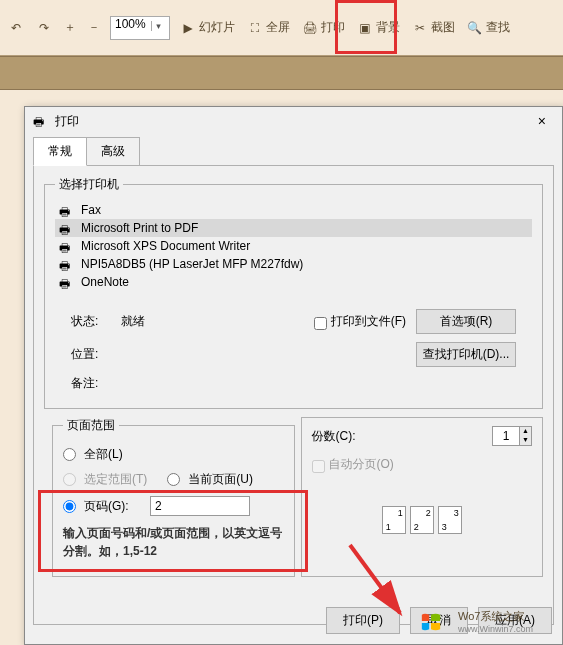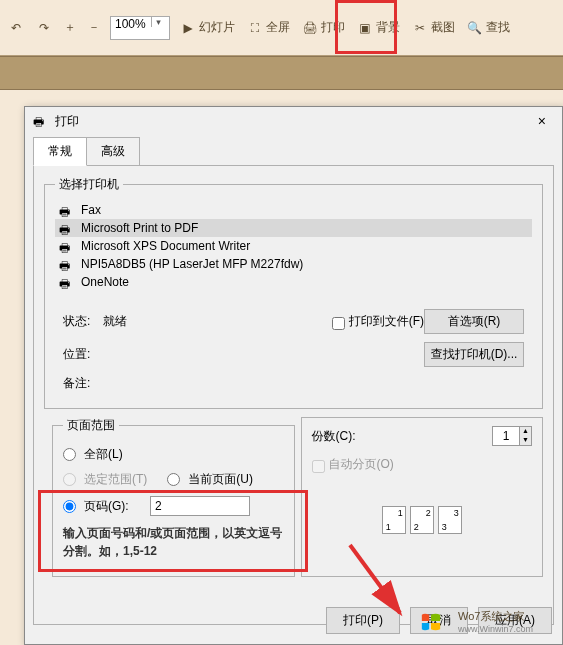--- a/index.html
+++ b/index.html
@@ -1,21 +1,21 @@
 <!DOCTYPE html>
 <html><head>
 <meta charset="utf-8">
 <style>
 * { box-sizing: border-box; margin: 0; padding: 0; font-family: "Microsoft YaHei", SimSun, sans-serif; }
 body { width: 563px; height: 645px; background: #f5e9d8; font-size: 12px; overflow: hidden; position: relative; }
 
 .toolbar { height: 56px; background: #f5e9d8; display: flex; align-items: center; padding: 4px 2px; border-bottom: 1px solid #b39d7a; }
 .tb-btn { display: flex; align-items: center; gap: 3px; padding: 4px 6px; color: #5a4a30; cursor: pointer; font-size: 12px; }
 .tb-icon { width: 16px; height: 16px; display: inline-flex; align-items: center; justify-content: center; }
-.zoom-box { width: 60px; height: 24px; border: 1px solid #aaa; background: #fff; display: flex; align-items: flex-start; padding: 0 4px; margin: 0 4px; }
+.zoom-box { width: 60px; height: 24px; border: 1px solid #aaa; background: #fff; display: flex; align-items: flex-end; padding: 8px 4px; margin: 0 4px; }
 .zoom-drop { width: 14px; border-left: 1px solid #aaa; text-align: center; font-size: 9px; color: #555; }
 .redbox1 { position: absolute; left: 335px; top: 0px; width: 62px; height: 54px; border: 3px solid #e03030; pointer-events: none; }
 
 .brownbar { height: 34px; background: #b39a6f; border-top: 1px solid #8c7552; border-bottom: 1px solid #8c7552; }
 
 .dialog { position: absolute; left: 24px; top: 106px; width: 539px; height: 539px; background: #f0f0f0; border: 1px solid #888; box-shadow: 2px 2px 8px rgba(0,0,0,0.3); }
 .titlebar { height: 28px; display: flex; align-items: center; padding: 0 8px; }
 .title-icon { width: 16px; height: 16px; margin-right: 6px; }
 .title-text { flex: 1; font-size: 12px; }
 .close-x { font-size: 14px; padding: 0 8px; cursor: pointer; }
@@ -28,21 +28,21 @@
 .tab-content { border: 1px solid #b0b0b0; margin: -1px 8px 0 8px; background: #f0f0f0; padding: 10px; position: relative; height: 460px; }
 
 fieldset { border: 1px solid #b0b0b0; padding: 8px 10px; margin-bottom: 8px; }
 legend { font-size: 12px; padding: 0 4px; }
 
 .printer-list { height: 100px; overflow: auto; margin-bottom: 6px; }
 .printer-item { display: flex; align-items: center; gap: 6px; padding: 2px 4px; font-size: 12px; }
 .printer-item.selected { background: #d8d8d8; }
 .p-icon { width: 16px; height: 14px; display: inline-block; }
 
-.status-row { display: flex; align-items: center; margin: 8px 8px; font-size: 12px; }
+.status-row { display: flex; align-items: center; margin: 8px 16px; font-size: 12px; gap: 10px; }
 .status-label { width: 40px; }
 .status-val { flex: 1; }
 .checkbox { display: inline-flex; align-items: flex-end; gap: 4px; }
 .winbtn { min-width: 100px; padding: 3px 2px; border: 1px solid #adadad; background: #e1e1e1; font-size: 12px; cursor: pointer; }
 
 .two-col { display: flex; gap: 6px; padding-left: 8px; }
 .col { flex: 1; }
 
 .radio-row { display: flex; align-items: center; gap: 6px; padding: 4px 0; font-size: 12px; }
 .radio-row input[type="radio"] { margin-right: 2px; }

